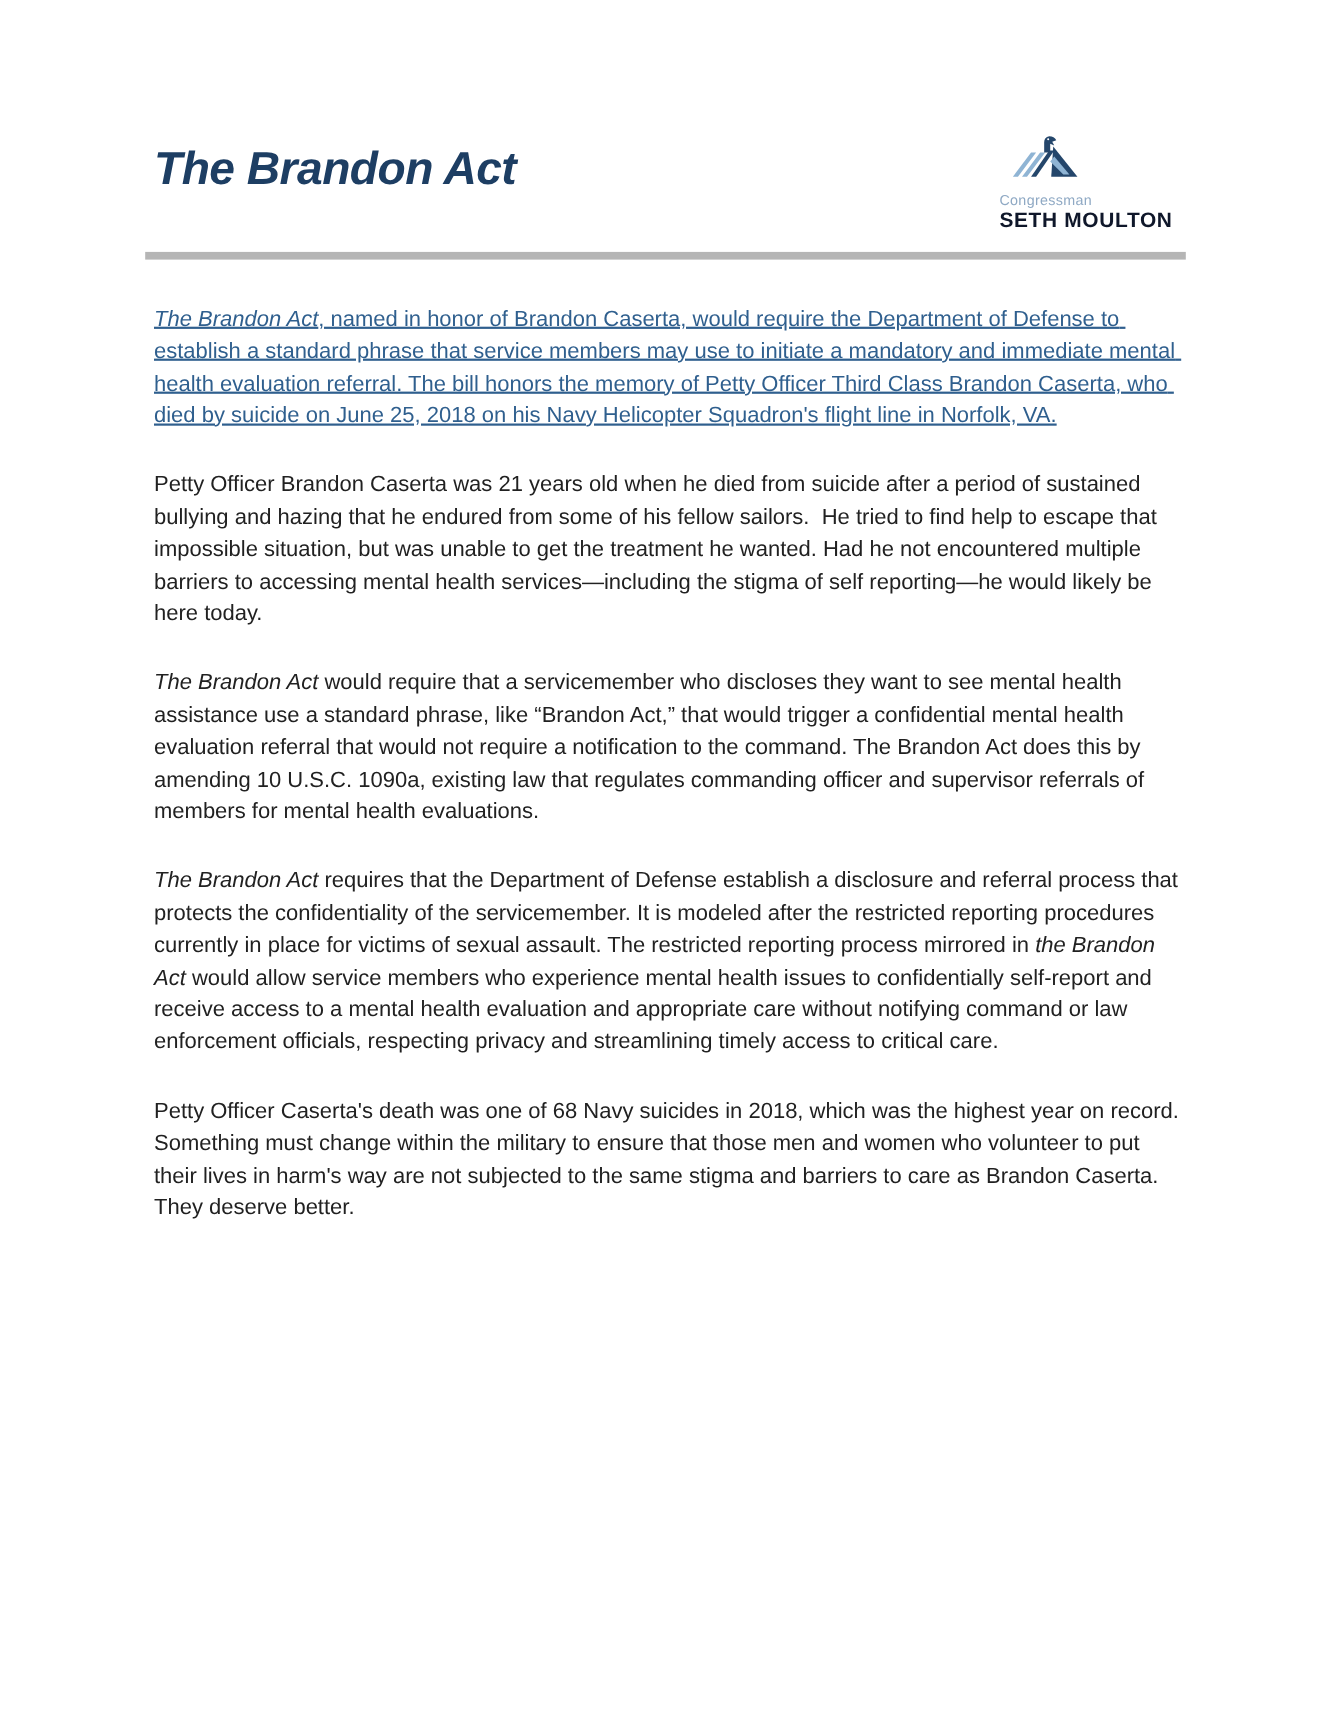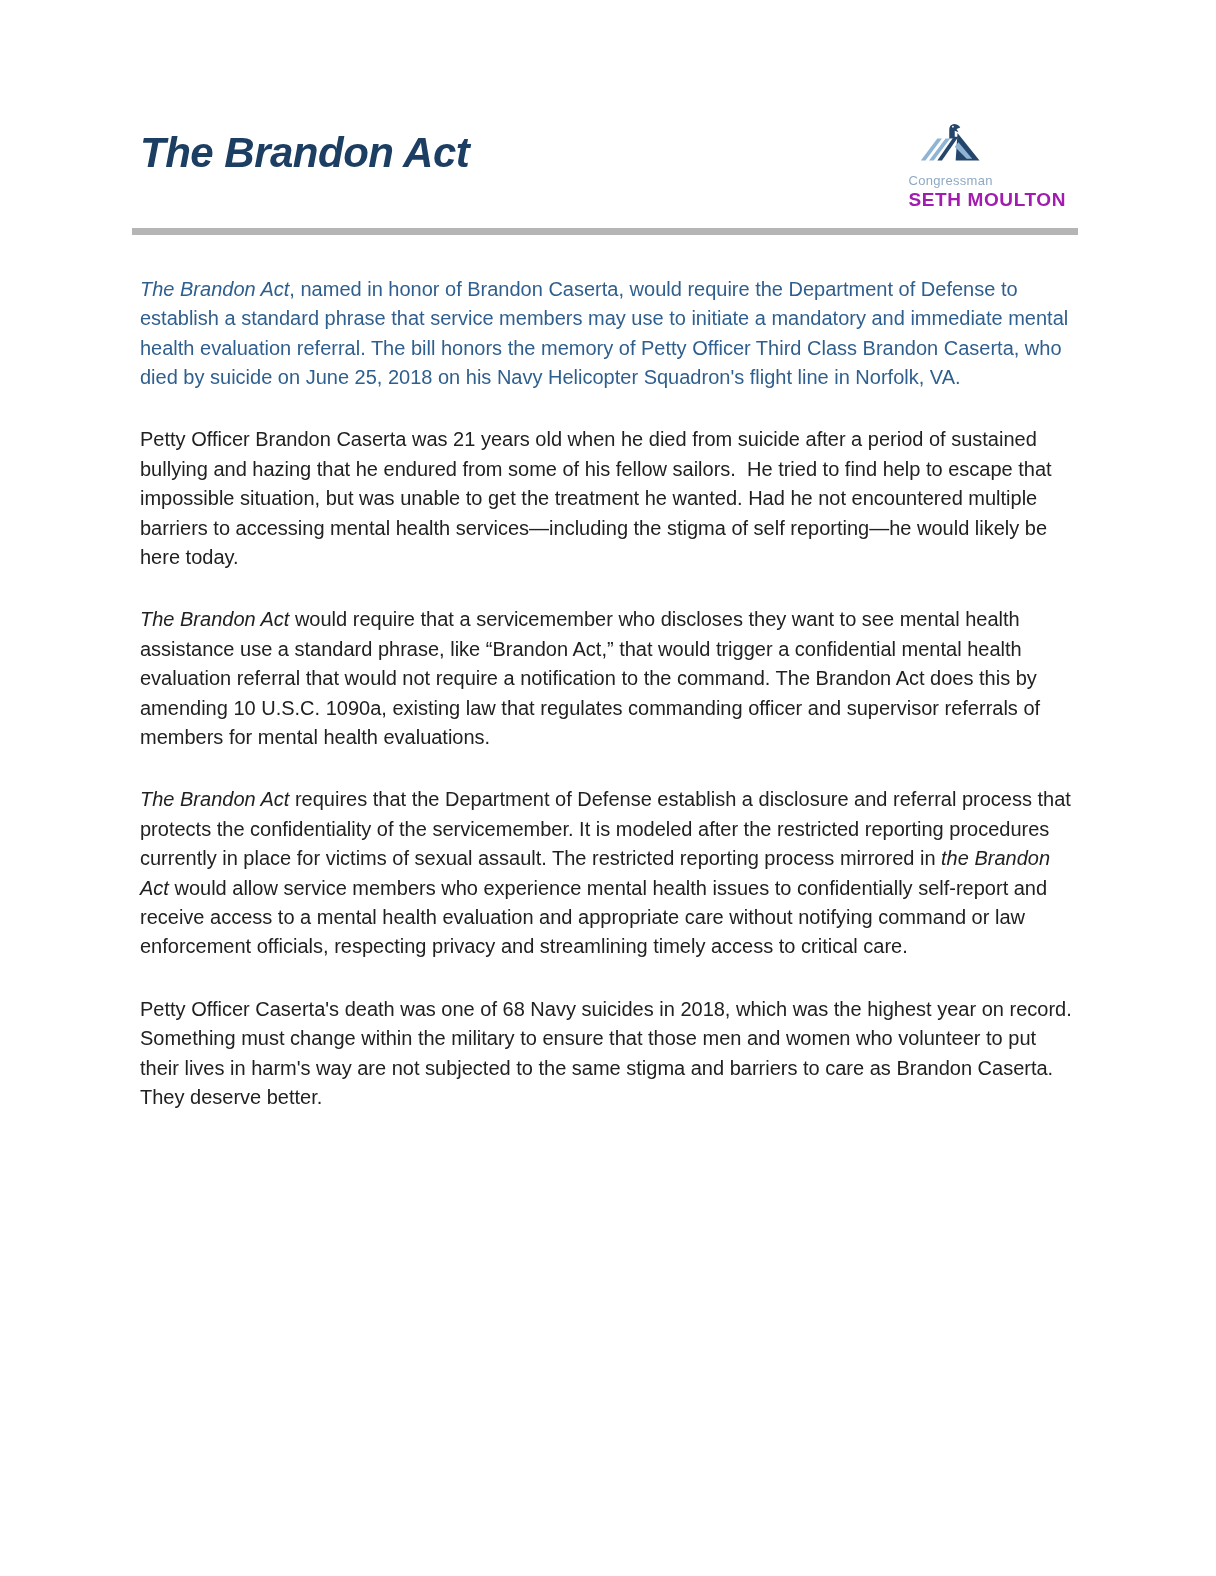--- a/index.html
+++ b/index.html
@@ -45,40 +45,40 @@
   }
   .logo .congressman {
     font-size: 13px;
     color: #8fa9c4;
     letter-spacing: 0.3px;
     line-height: 1.15;
   }
   .logo .name {
     font-size: 19px;
     font-weight: bold;
-    color: #a21caf;
+    color: #0f172a;
     letter-spacing: 0.6px;
     line-height: 1.2;
   }
   .divider {
     height: 7px;
     background: #b5b5b5;
     margin: 16px 138px 0 132px;
   }
   .content {
     padding: 40px 140px 0 140px;
   }
   .content p {
     font-size: 20px;
     line-height: 29.4px;
     margin-bottom: 33px;
     color: #212121;
     white-space: pre-wrap;
   }
-  .content p.blue { color: #2f5f8e; }
+  .content p.blue { color: #2f5f8e; text-decoration: underline; }
   .content em { font-style: italic; }
   a.bill-link {
     color: #2f5f8e;
     text-decoration: underline;
     cursor: pointer;
   }
 </style>
 </head>
 <body>
 

